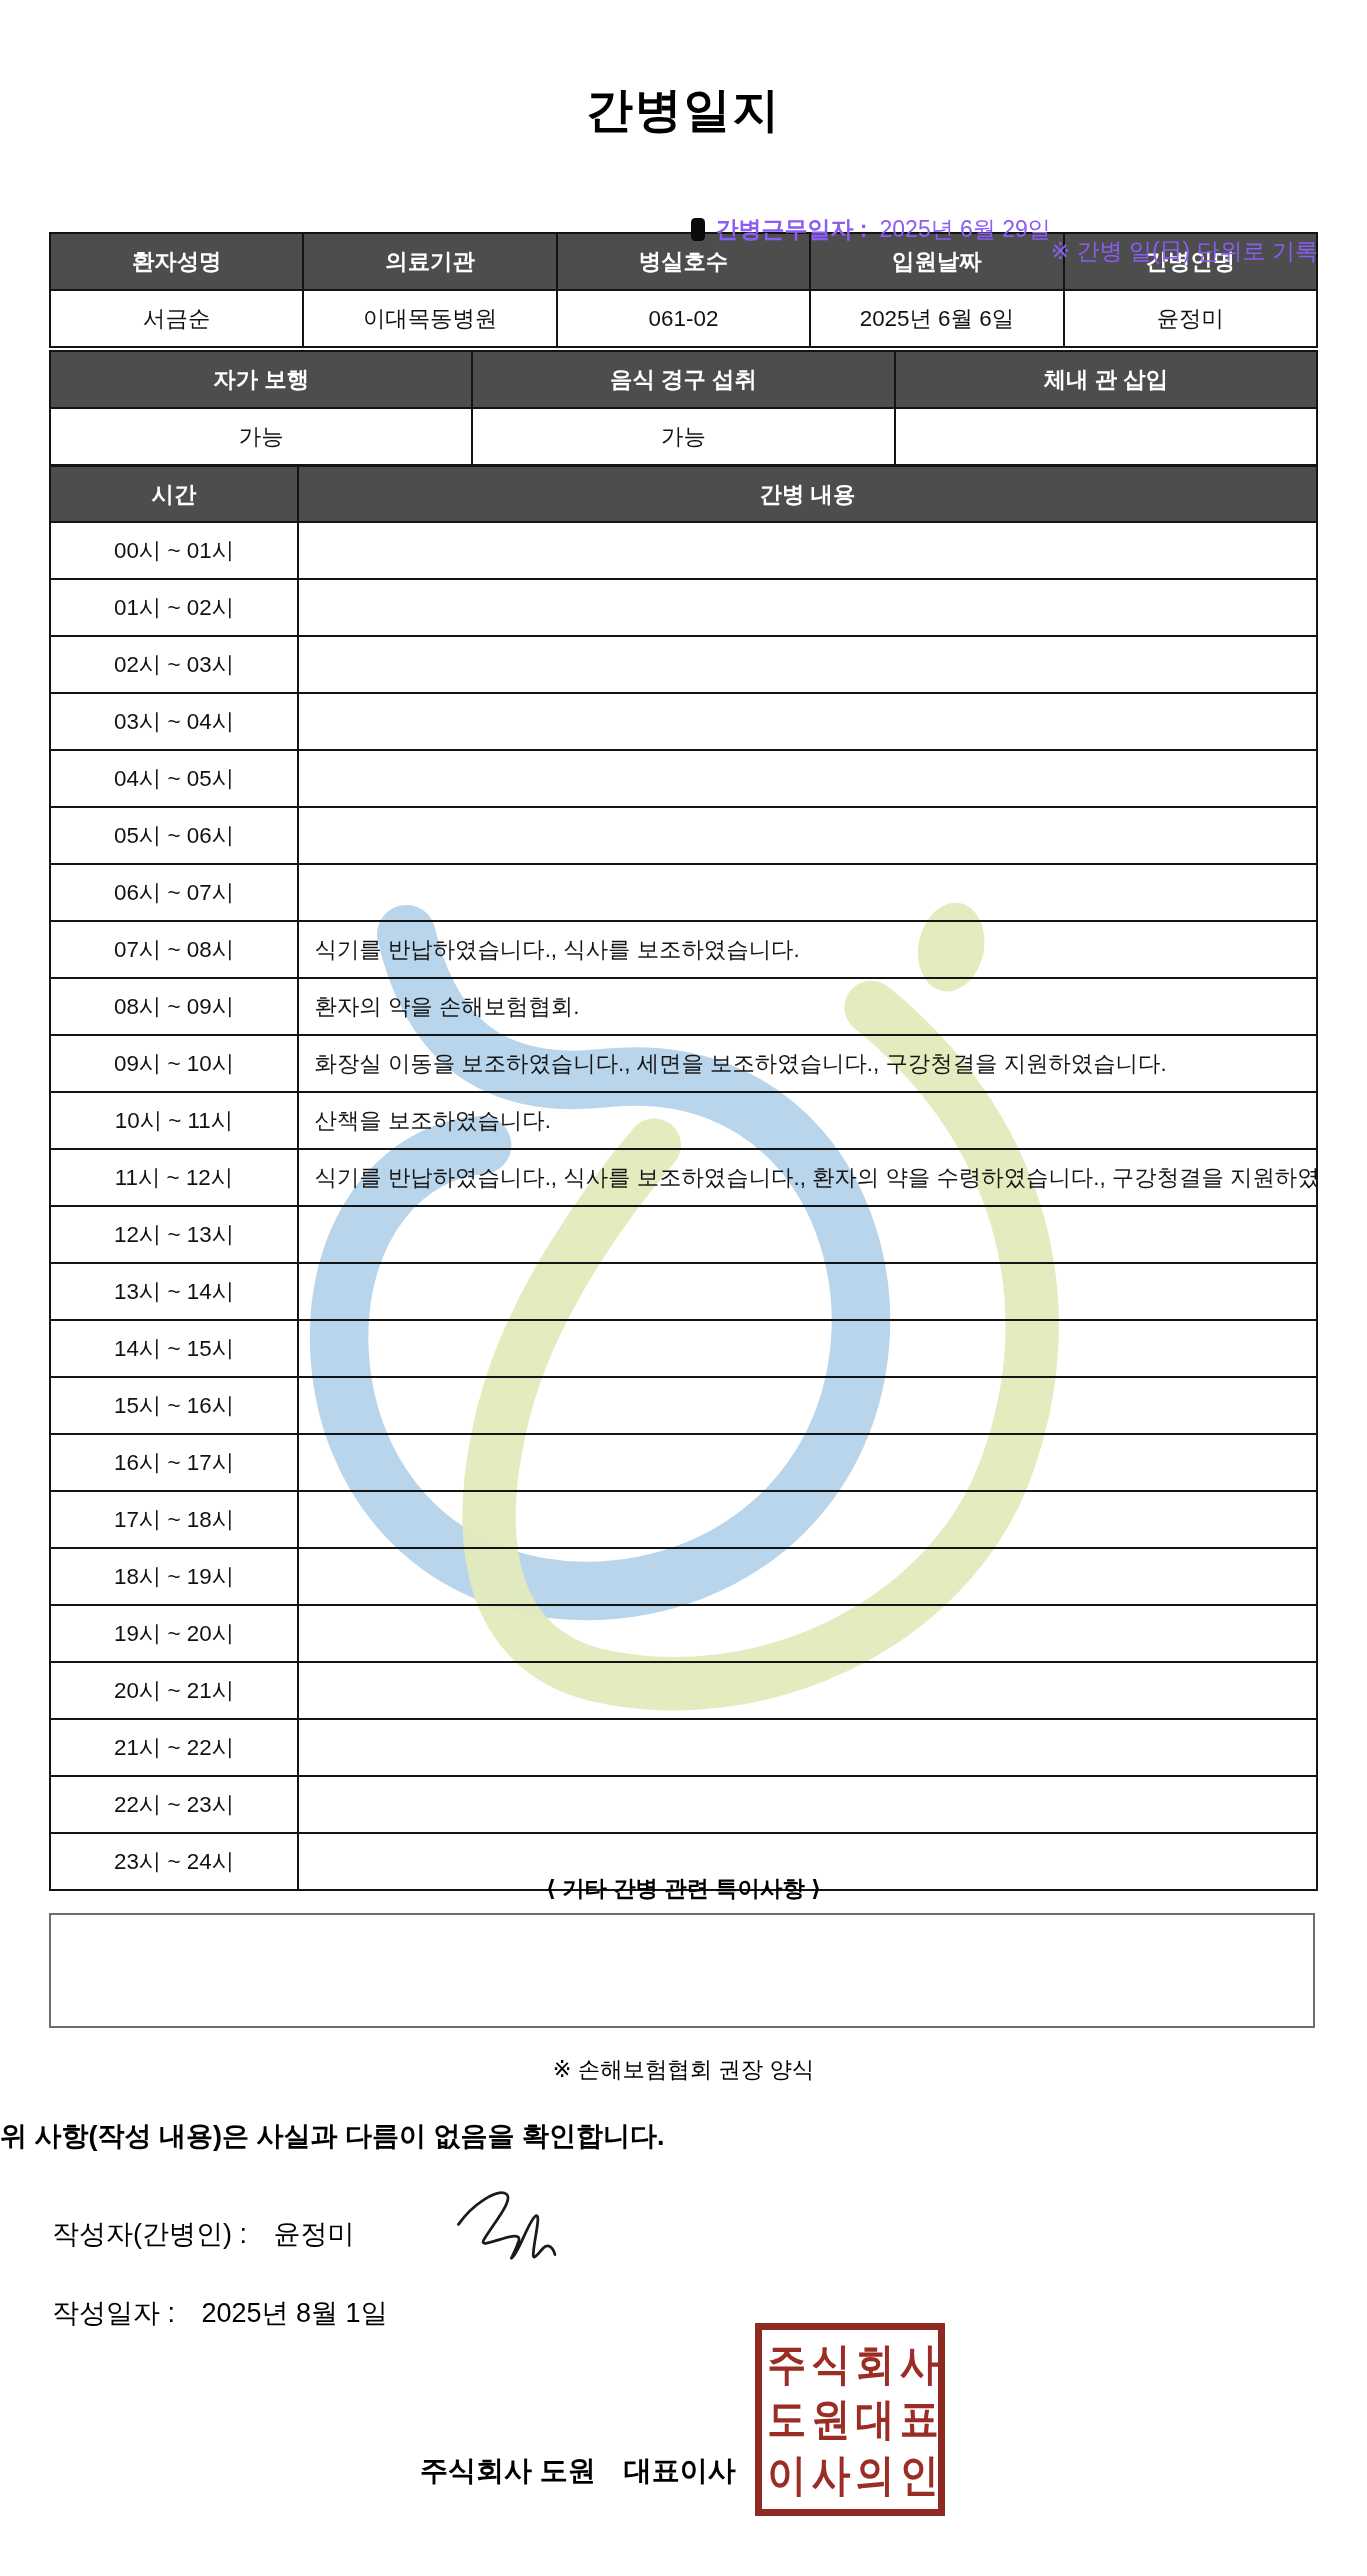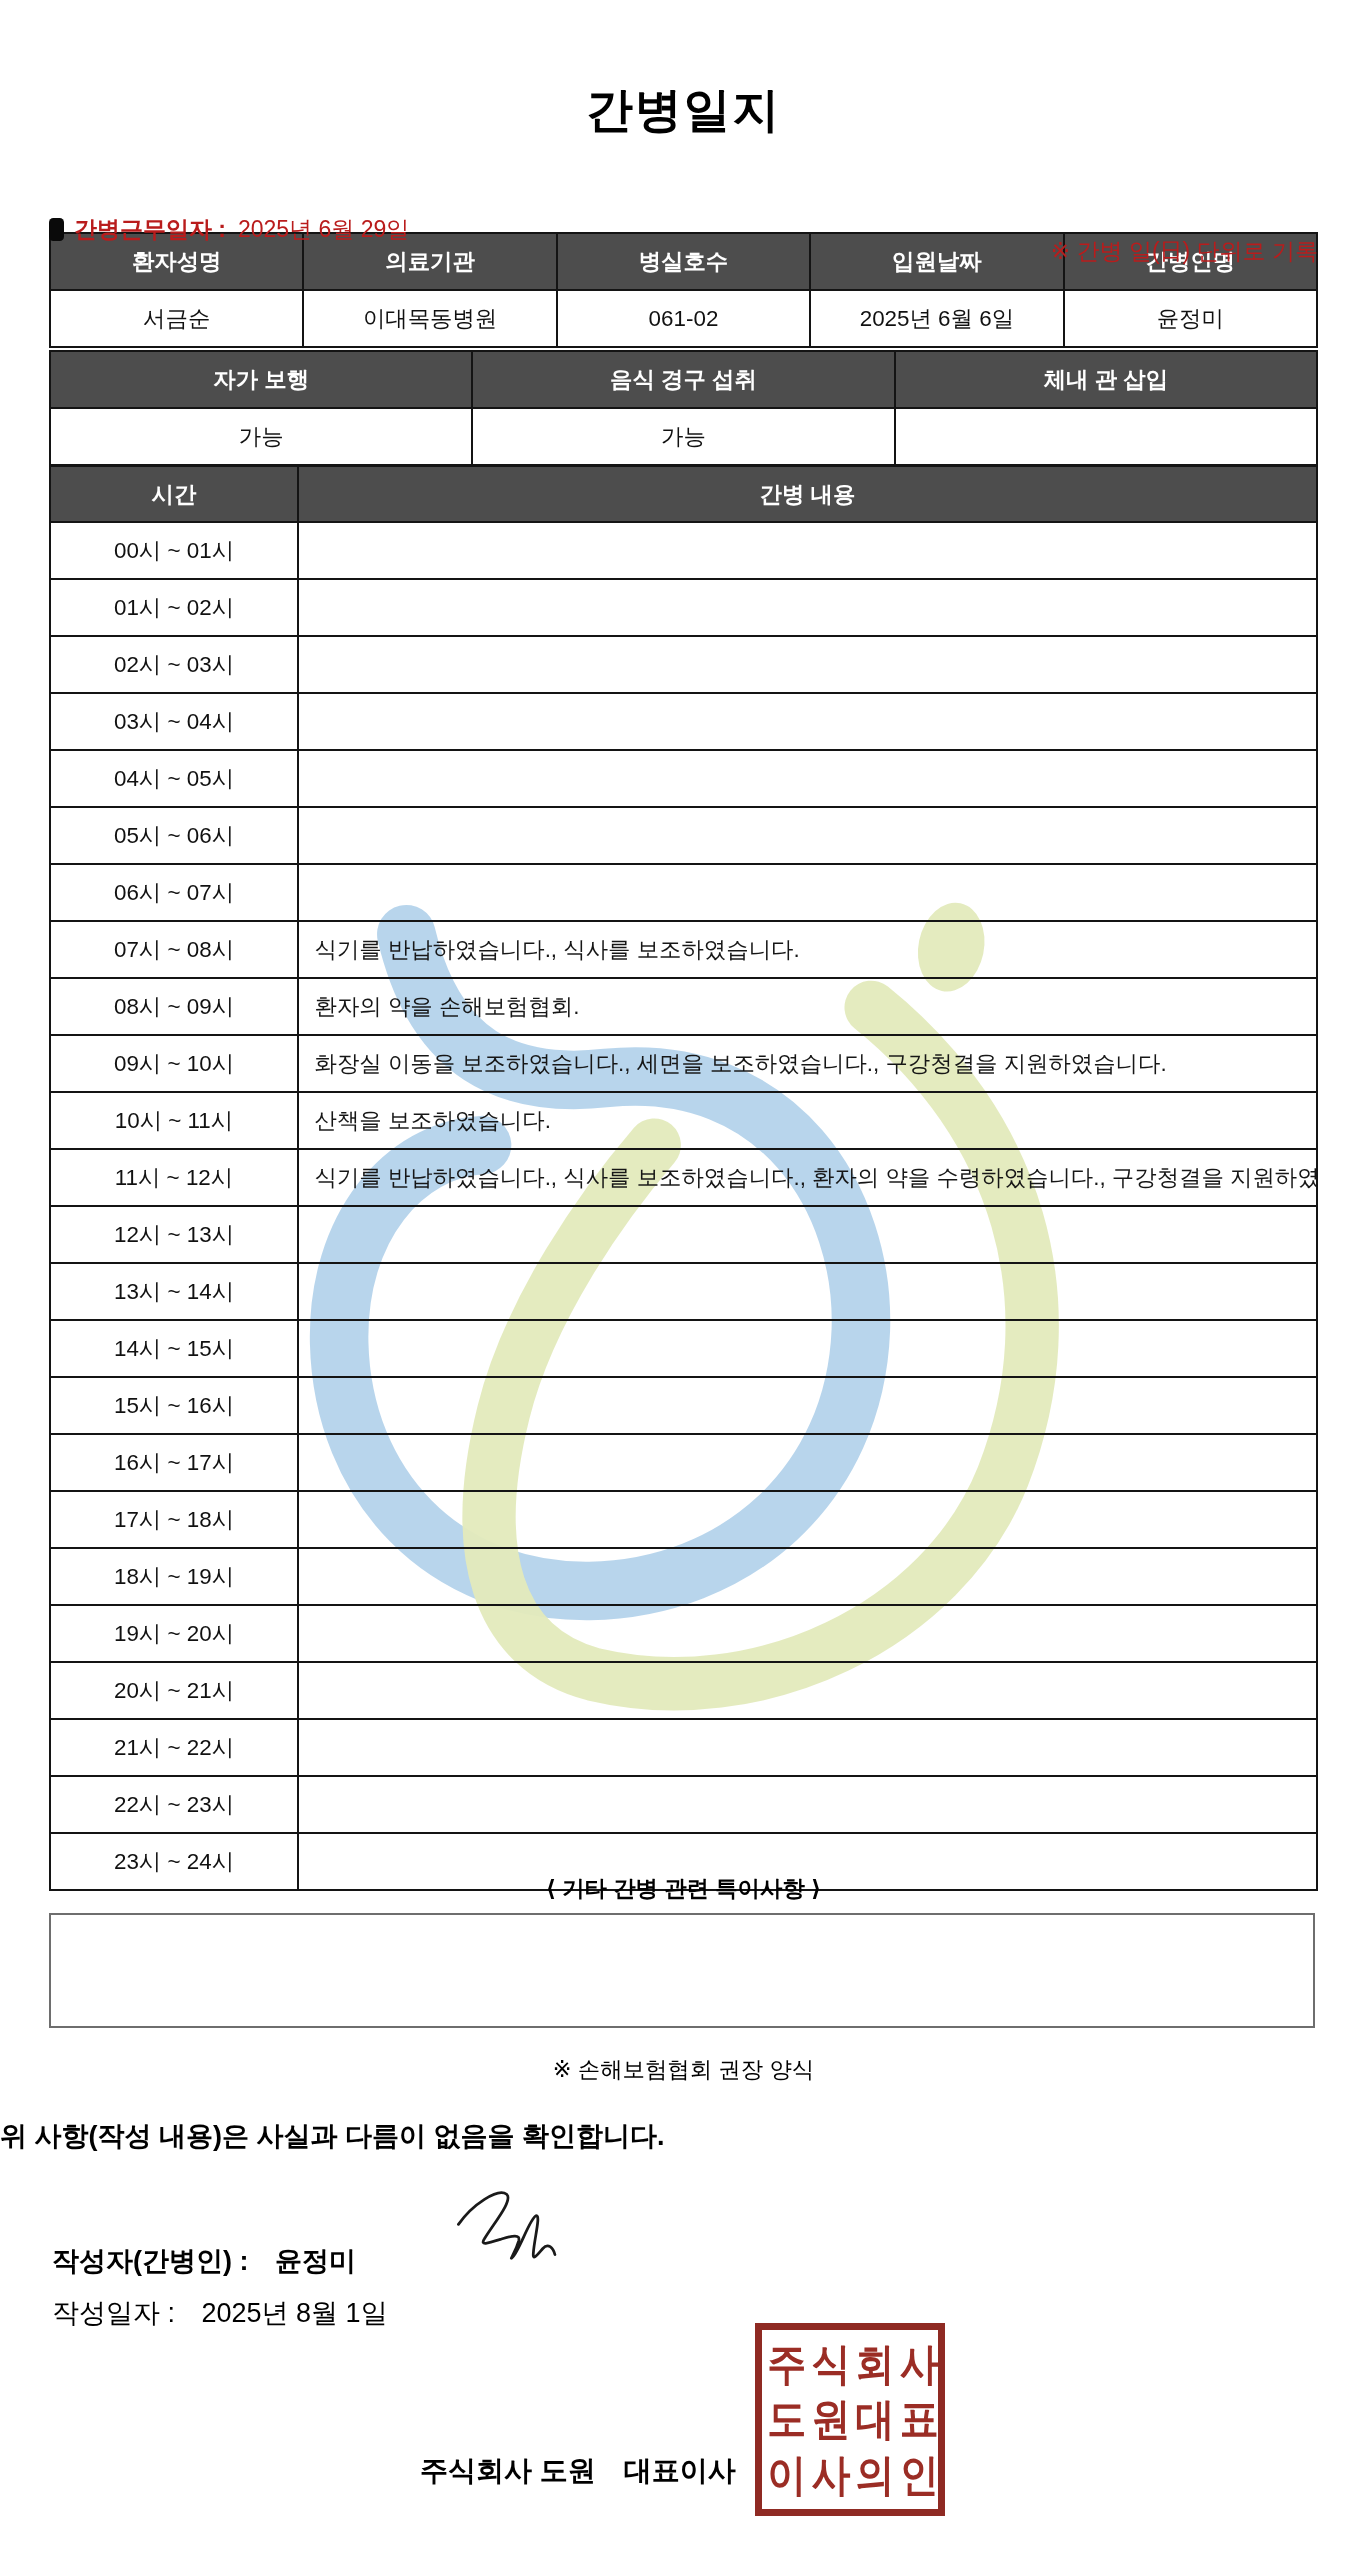--- a/index.html
+++ b/index.html
@@ -15,22 +15,22 @@
   .abs{position:absolute;}
   
   .doc-title{
     top:79px;left:0;width:100%;
     text-align:center;
     font-size:47px;font-weight:800;letter-spacing:1.7px;color:#000;
     z-index:2;
   }
   .meta-row{
     top:191px;left:49px;width:1269px;
-    display:flex;justify-content:space-between;align-items:center;
-    font-size:23px;color:#b91c1c;z-index:2;
+    display:flex;justify-content:flex-end;align-items:center;
+    font-size:23px;color:#8b5cf6;z-index:2;
   }
   .meta-left{display:flex;align-items:center;font-weight:600;}
   .square-bullet{
     display:inline-block;width:14.6px;height:23px;background:#0a0a0a;
     border-radius:4.3px;margin-right:10.3px;
   }
   .meta-date{font-weight:500;margin-left:12px;}
   .meta-right{font-weight:500;margin-top:45px;}
   
   table{
@@ -76,21 +76,21 @@
   .recommend-note{
     top:2054px;left:49px;width:1269px;text-align:center;
     font-size:22.4px;font-weight:500;color:#000;z-index:2;
   }
   
   .confirm-statement{
     top:2118px;left:0;width:100%;text-align:left;
     font-size:27px;font-weight:700;color:#000;z-index:2;
   }
   .writer-line{
-    top:2216px;left:52px;font-size:27px;font-weight:700;color:#000;z-index:2;margin-top:27px;
+    top:2216px;left:52px;font-size:27px;font-weight:400;color:#000;z-index:2;
   }
   .writer-line .name{margin-left:19px;}
   .date-line{
     top:2295px;left:52px;font-size:27px;font-weight:500;color:#000;z-index:2;
   }
   .date-line .val{margin-left:19px;}
   .signature{top:2177px;left:448px;z-index:3;}
   
   .company-line{
     top:2452px;left:420px;font-size:28px;font-weight:700;color:#000;z-index:2;

